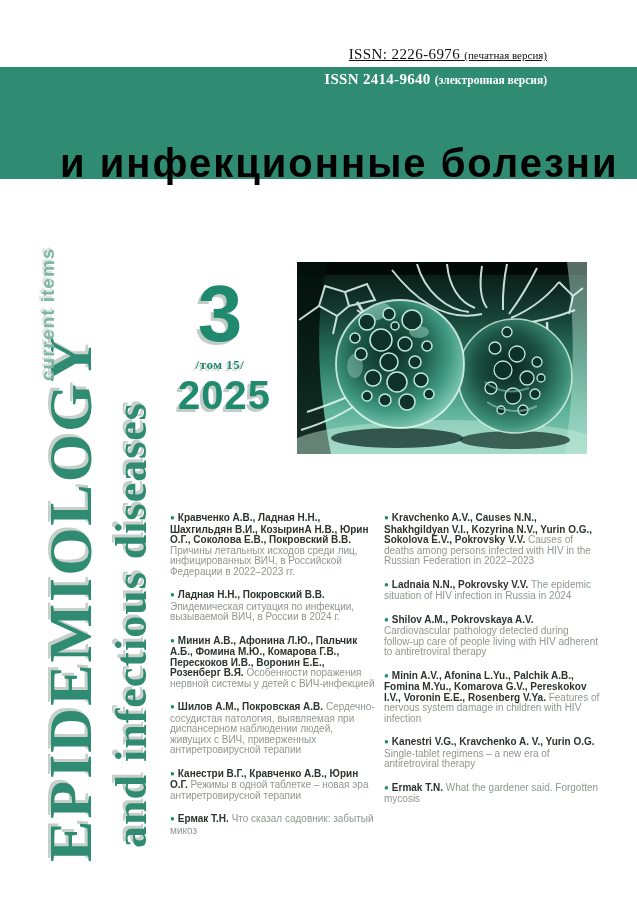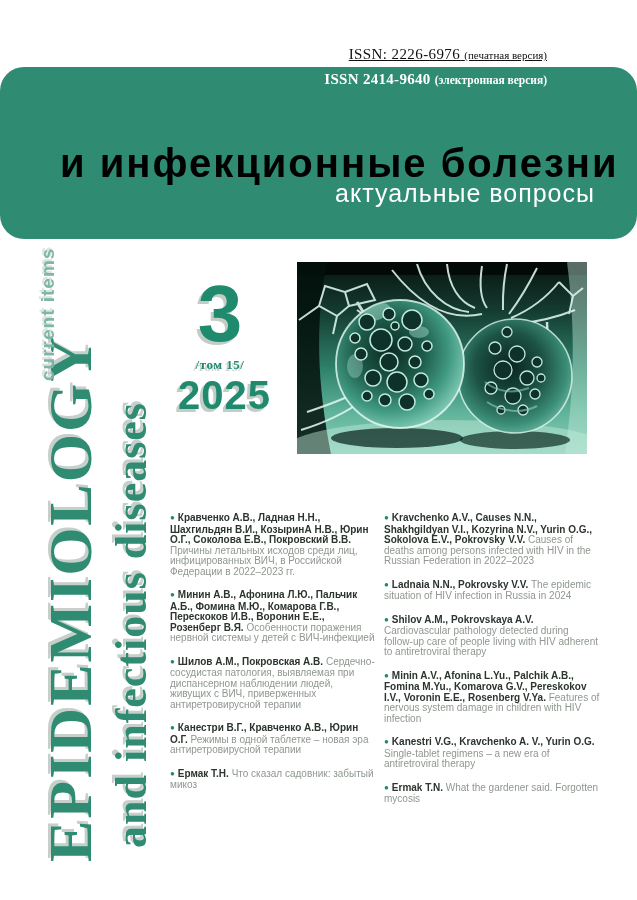--- a/index.html
+++ b/index.html
@@ -8,21 +8,21 @@
     position:relative; width:637px; height:900px; background:#ffffff;
     overflow:hidden; font-family:"Liberation Sans", sans-serif; margin:0 auto;
   }
   
   .issn-print {
     position:absolute; top:46px; right:90px;
     font-family:"Liberation Serif", serif; font-size:15px; color:#111; letter-spacing:.4px;text-decoration:underline;
   }
   .issn-note { font-size:11px; letter-spacing:0; }
   .teal-band {
-    position:absolute; left:0; top:67px; width:637px; height:172px; background:#2F8C72;border-radius:24px;
+    position:absolute; left:0; top:67px; width:637px; height:112px; background:#2F8C72;
   }
   .issn-electronic {
     position:absolute; top:4px; right:90px; color:#fff;
     font-family:"Liberation Serif", serif; font-weight:bold; font-size:15px; letter-spacing:.3px;
   }
   .issn-electronic .issn-note { font-size:11.5px; }
   .masthead-title {
     position:absolute; left:58px; top:24px; color:#fff;
     font-size:60px; font-weight:bold; line-height:1; letter-spacing:0; white-space:nowrap;
   }
@@ -206,20 +206,24 @@
     </svg>
   </div>
 
   <div class="toc-col toc-left">
 
       <div class="toc-item">
         <span class="toc-bullet">●</span><span class="toc-authors">Кравченко А.В., Ладная Н.Н., Шахгильдян В.И., КозыринА Н.В., Юрин О.Г., Соколова Е.В., Покровский В.В.</span>
         <span class="toc-title">Причины летальных исходов среди лиц, инфицированных ВИЧ, в Российской Федерации в 2022–2023 гг.</span>
       </div>
 
+      <div class="toc-item">
+        <span class="toc-bullet">●</span><span class="toc-authors">Ладная Н.Н., Покровский В.В.</span>
+        <span class="toc-title">Эпидемическая ситуация по инфекции, вызываемой ВИЧ, в России в 2024 г.</span>
+      </div>
 
       <div class="toc-item">
         <span class="toc-bullet">●</span><span class="toc-authors">Минин А.В., Афонина Л.Ю., Пальчик А.Б., Фомина М.Ю., Комарова Г.В., Перескоков И.В., Воронин Е.Е., Розенберг В.Я.</span>
         <span class="toc-title">Особенности поражения нервной системы у детей с ВИЧ-инфекцией</span>
       </div>
 
       <div class="toc-item">
         <span class="toc-bullet">●</span><span class="toc-authors">Шилов А.М., Покровская А.В.</span>
         <span class="toc-title">Сердечно-сосудистая патология, выявляемая при диспансерном наблюдении людей, живущих с ВИЧ, приверженных антиретровирусной терапии</span>
       </div>

